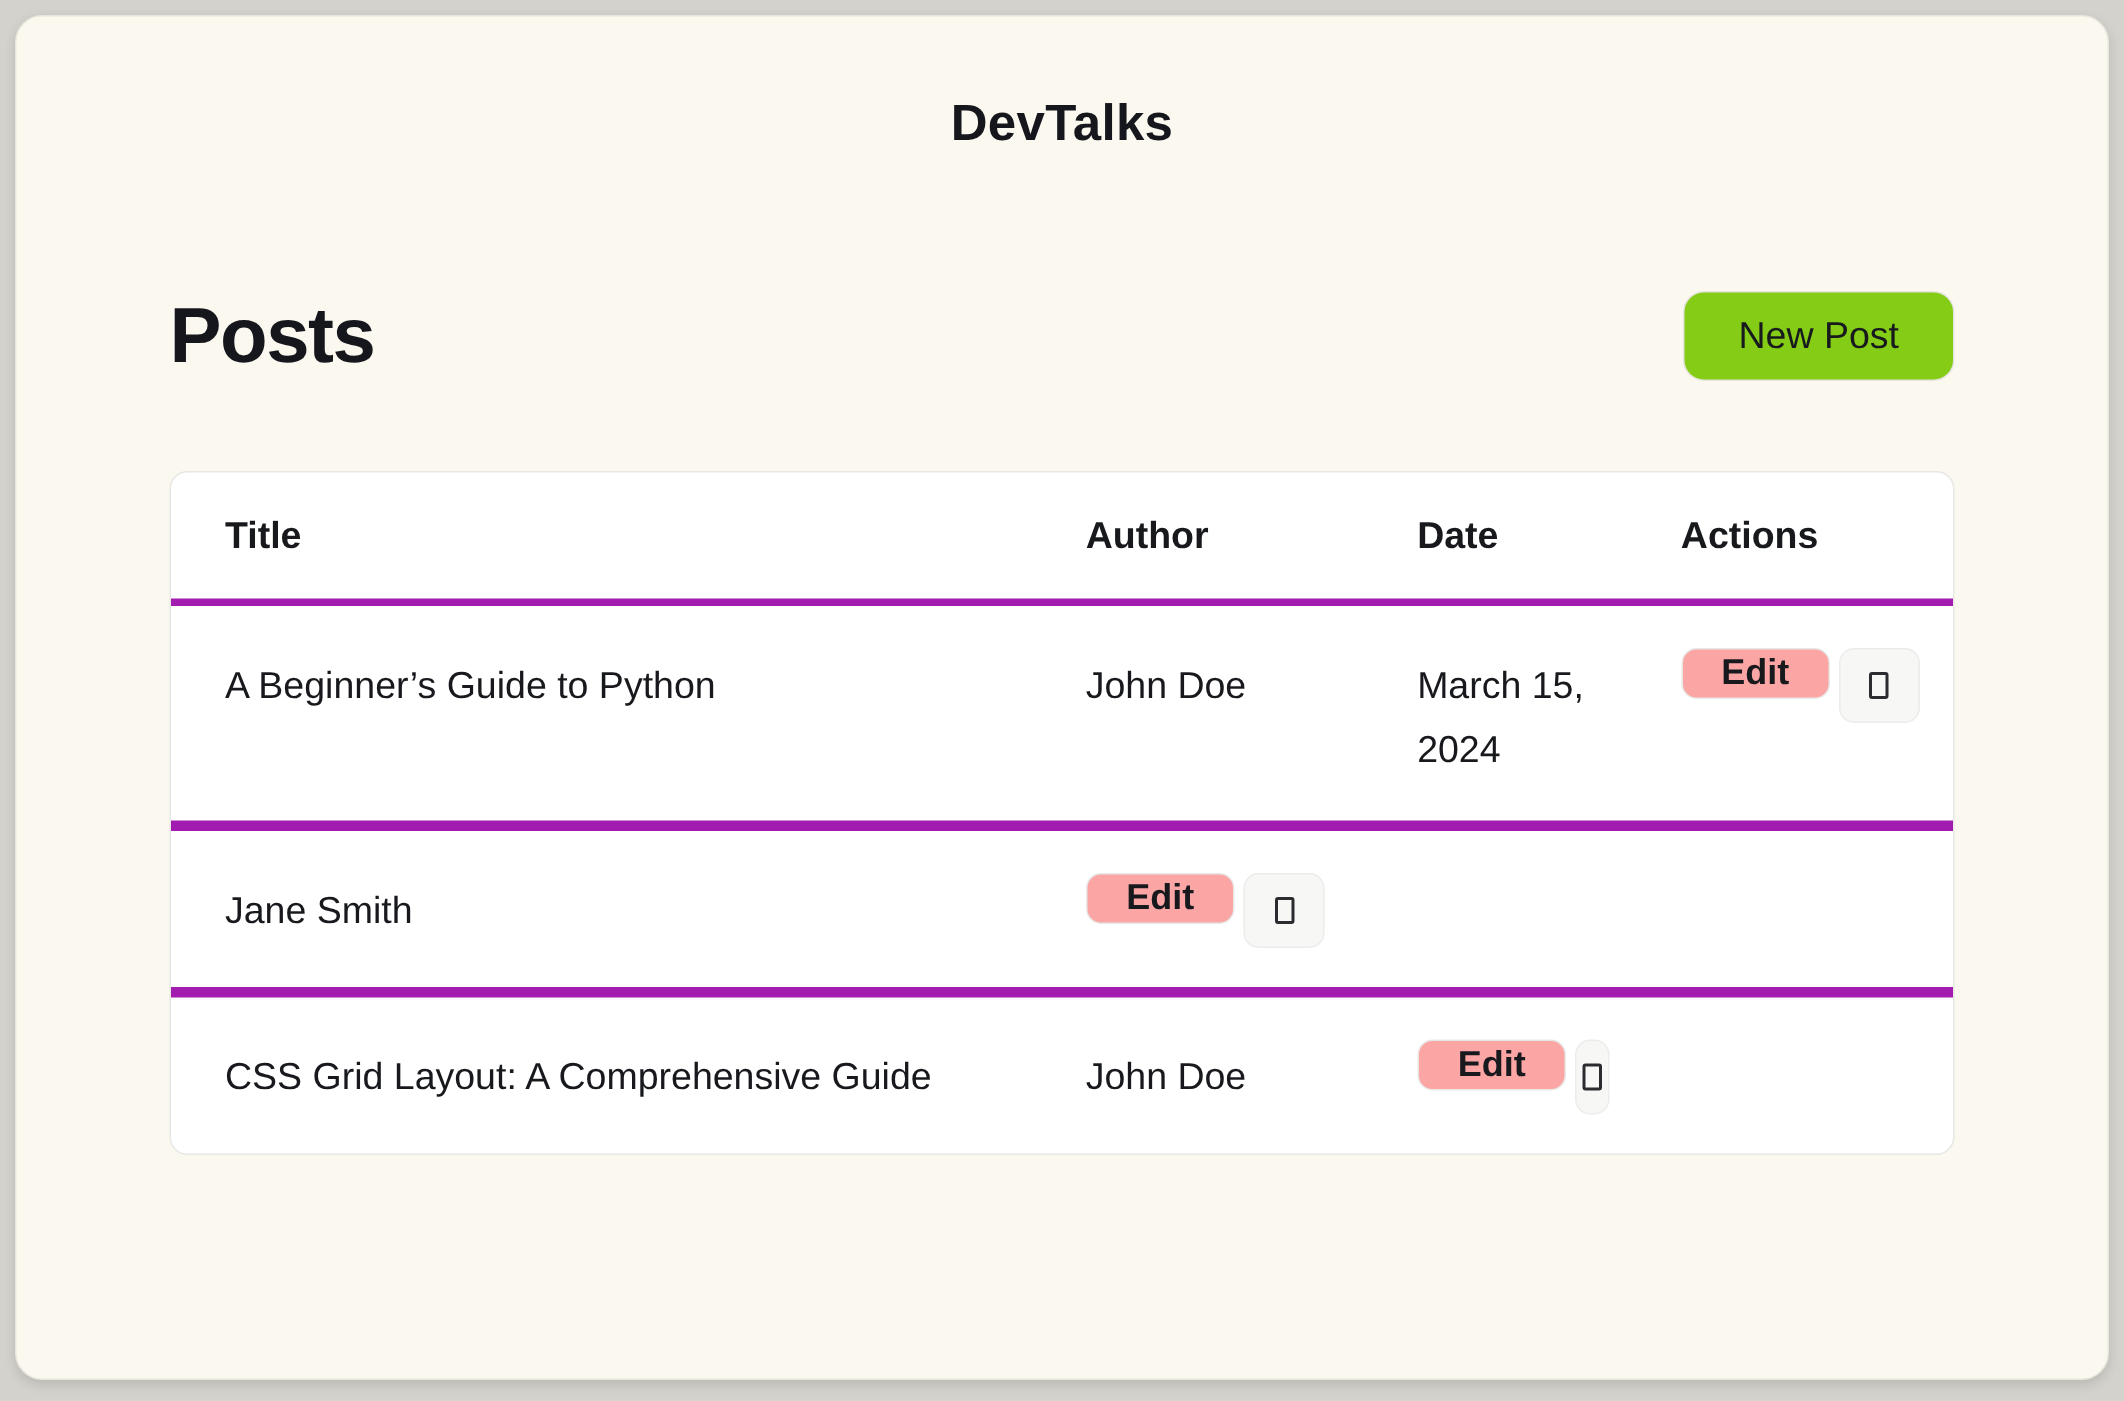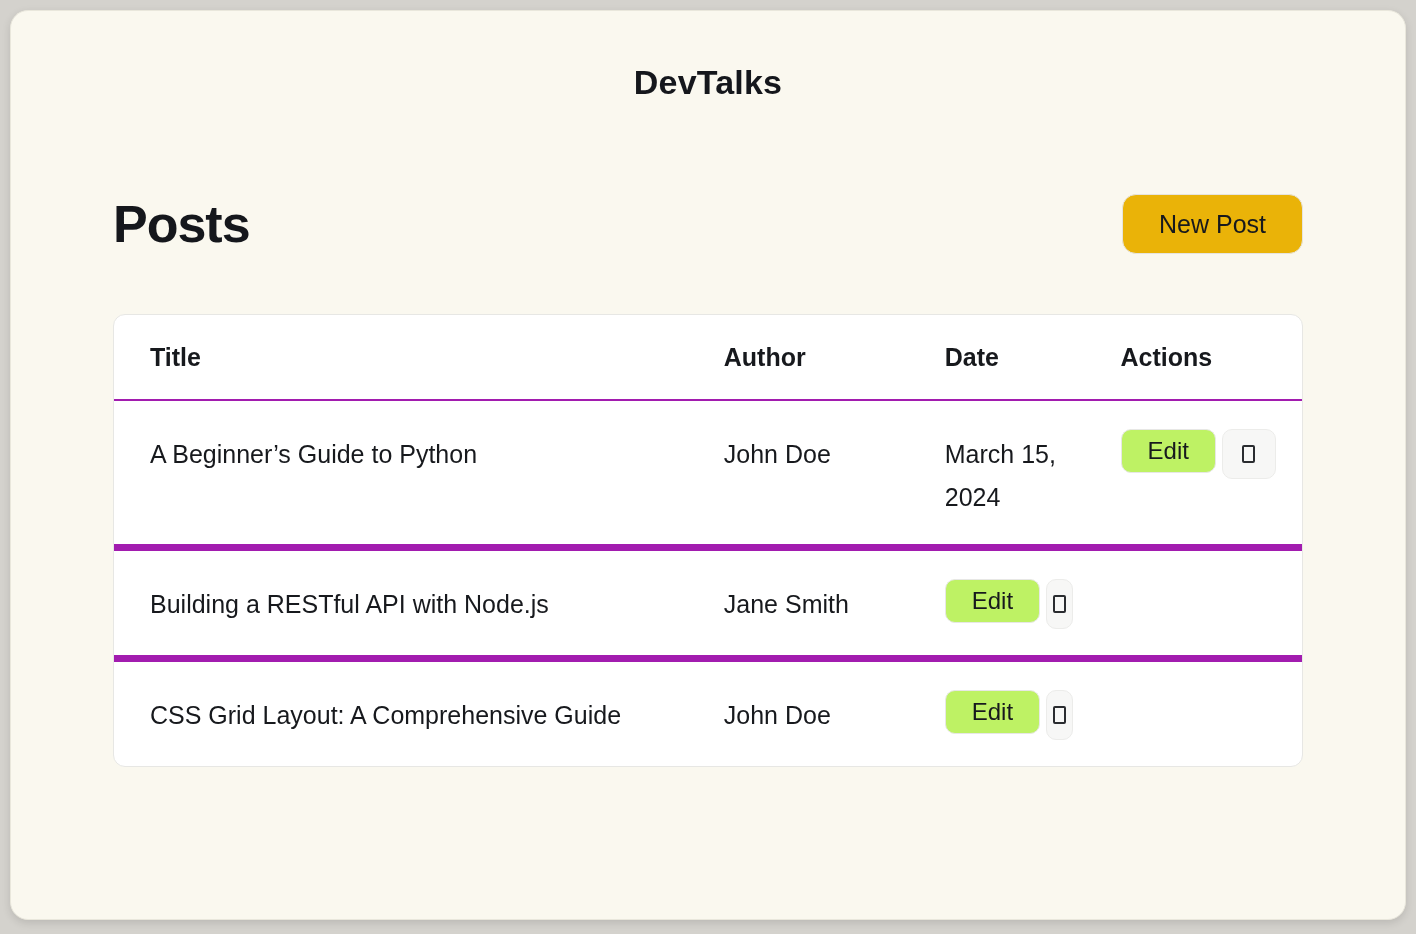--- a/index.html
+++ b/index.html
@@ -43,21 +43,21 @@
     font-weight: 800;
     letter-spacing: -1px;
     color: #15171c;
   }
 
   .new-post-btn {
     font-family: inherit;
     font-size: 25px;
     font-weight: 500;
     color: #17191d;
-    background: #eab308;
+    background: #84cc16;
     border: 1px solid #e6e4de;
     border-radius: 14px;
     height: 60px;
     padding: 0 36px;
     cursor: pointer;
   }
 
   .table-card {
     margin-top: 60px;
     background: #ffffff;
@@ -65,21 +65,21 @@
     border-radius: 12px;
     overflow: hidden;
   }
 
   .tr {
     display: grid;
     grid-template-columns: 48.3% 18.6% 14.8% auto;
   }
 
   .thead .tr {
-    border-bottom: 2px solid #a21caf;
+    border-bottom: 5px solid #a21caf;
   }
 
   .th {
     font-size: 25px;
     font-weight: 600;
     padding: 27px 10px 27px 36px;
     line-height: 1.2;
   }
 
   .tbody .tr {
@@ -104,26 +104,26 @@
     gap: 6px;
   }
 
   .btn {
     font-family: inherit;
     cursor: pointer;
   }
 
   .edit-btn {
     font-size: 24px;
-    font-weight: 400;
+    font-weight: 700;
     color: #17191d;
-    background: #bef264;
+    background: #fca5a5;
     border: 1px solid #e7e7e5;
     border-radius: 10px;
-    height: 44px;
+    height: 34px;
     padding: 0 26px;
   }
 
   .icon-btn {
     background: #f7f7f6;
     border: 1px solid #ececea;
     border-radius: 10px;
     height: 50px;
     width: 54px;
     display: inline-flex;
@@ -166,21 +166,20 @@
     <div class="td td-author">John Doe</div>
     <div class="td td-date">March 15, 2024</div>
     <div class="td td-actions">
       <button class="btn edit-btn">Edit</button>
       <button class="btn icon-btn">
         <span class="rect-icon"></span>
       </button>
     </div>
   </div>
         <div class="tr">
-    <div class="td td-title">Building a RESTful API with Node.js</div>
     <div class="td td-author">Jane Smith</div>
     <div class="td td-actions">
       <button class="btn edit-btn">Edit</button>
       <button class="btn icon-btn">
         <span class="rect-icon"></span>
       </button>
     </div>
   </div>
         <div class="tr">
     <div class="td td-title">CSS Grid Layout: A Comprehensive Guide</div>

